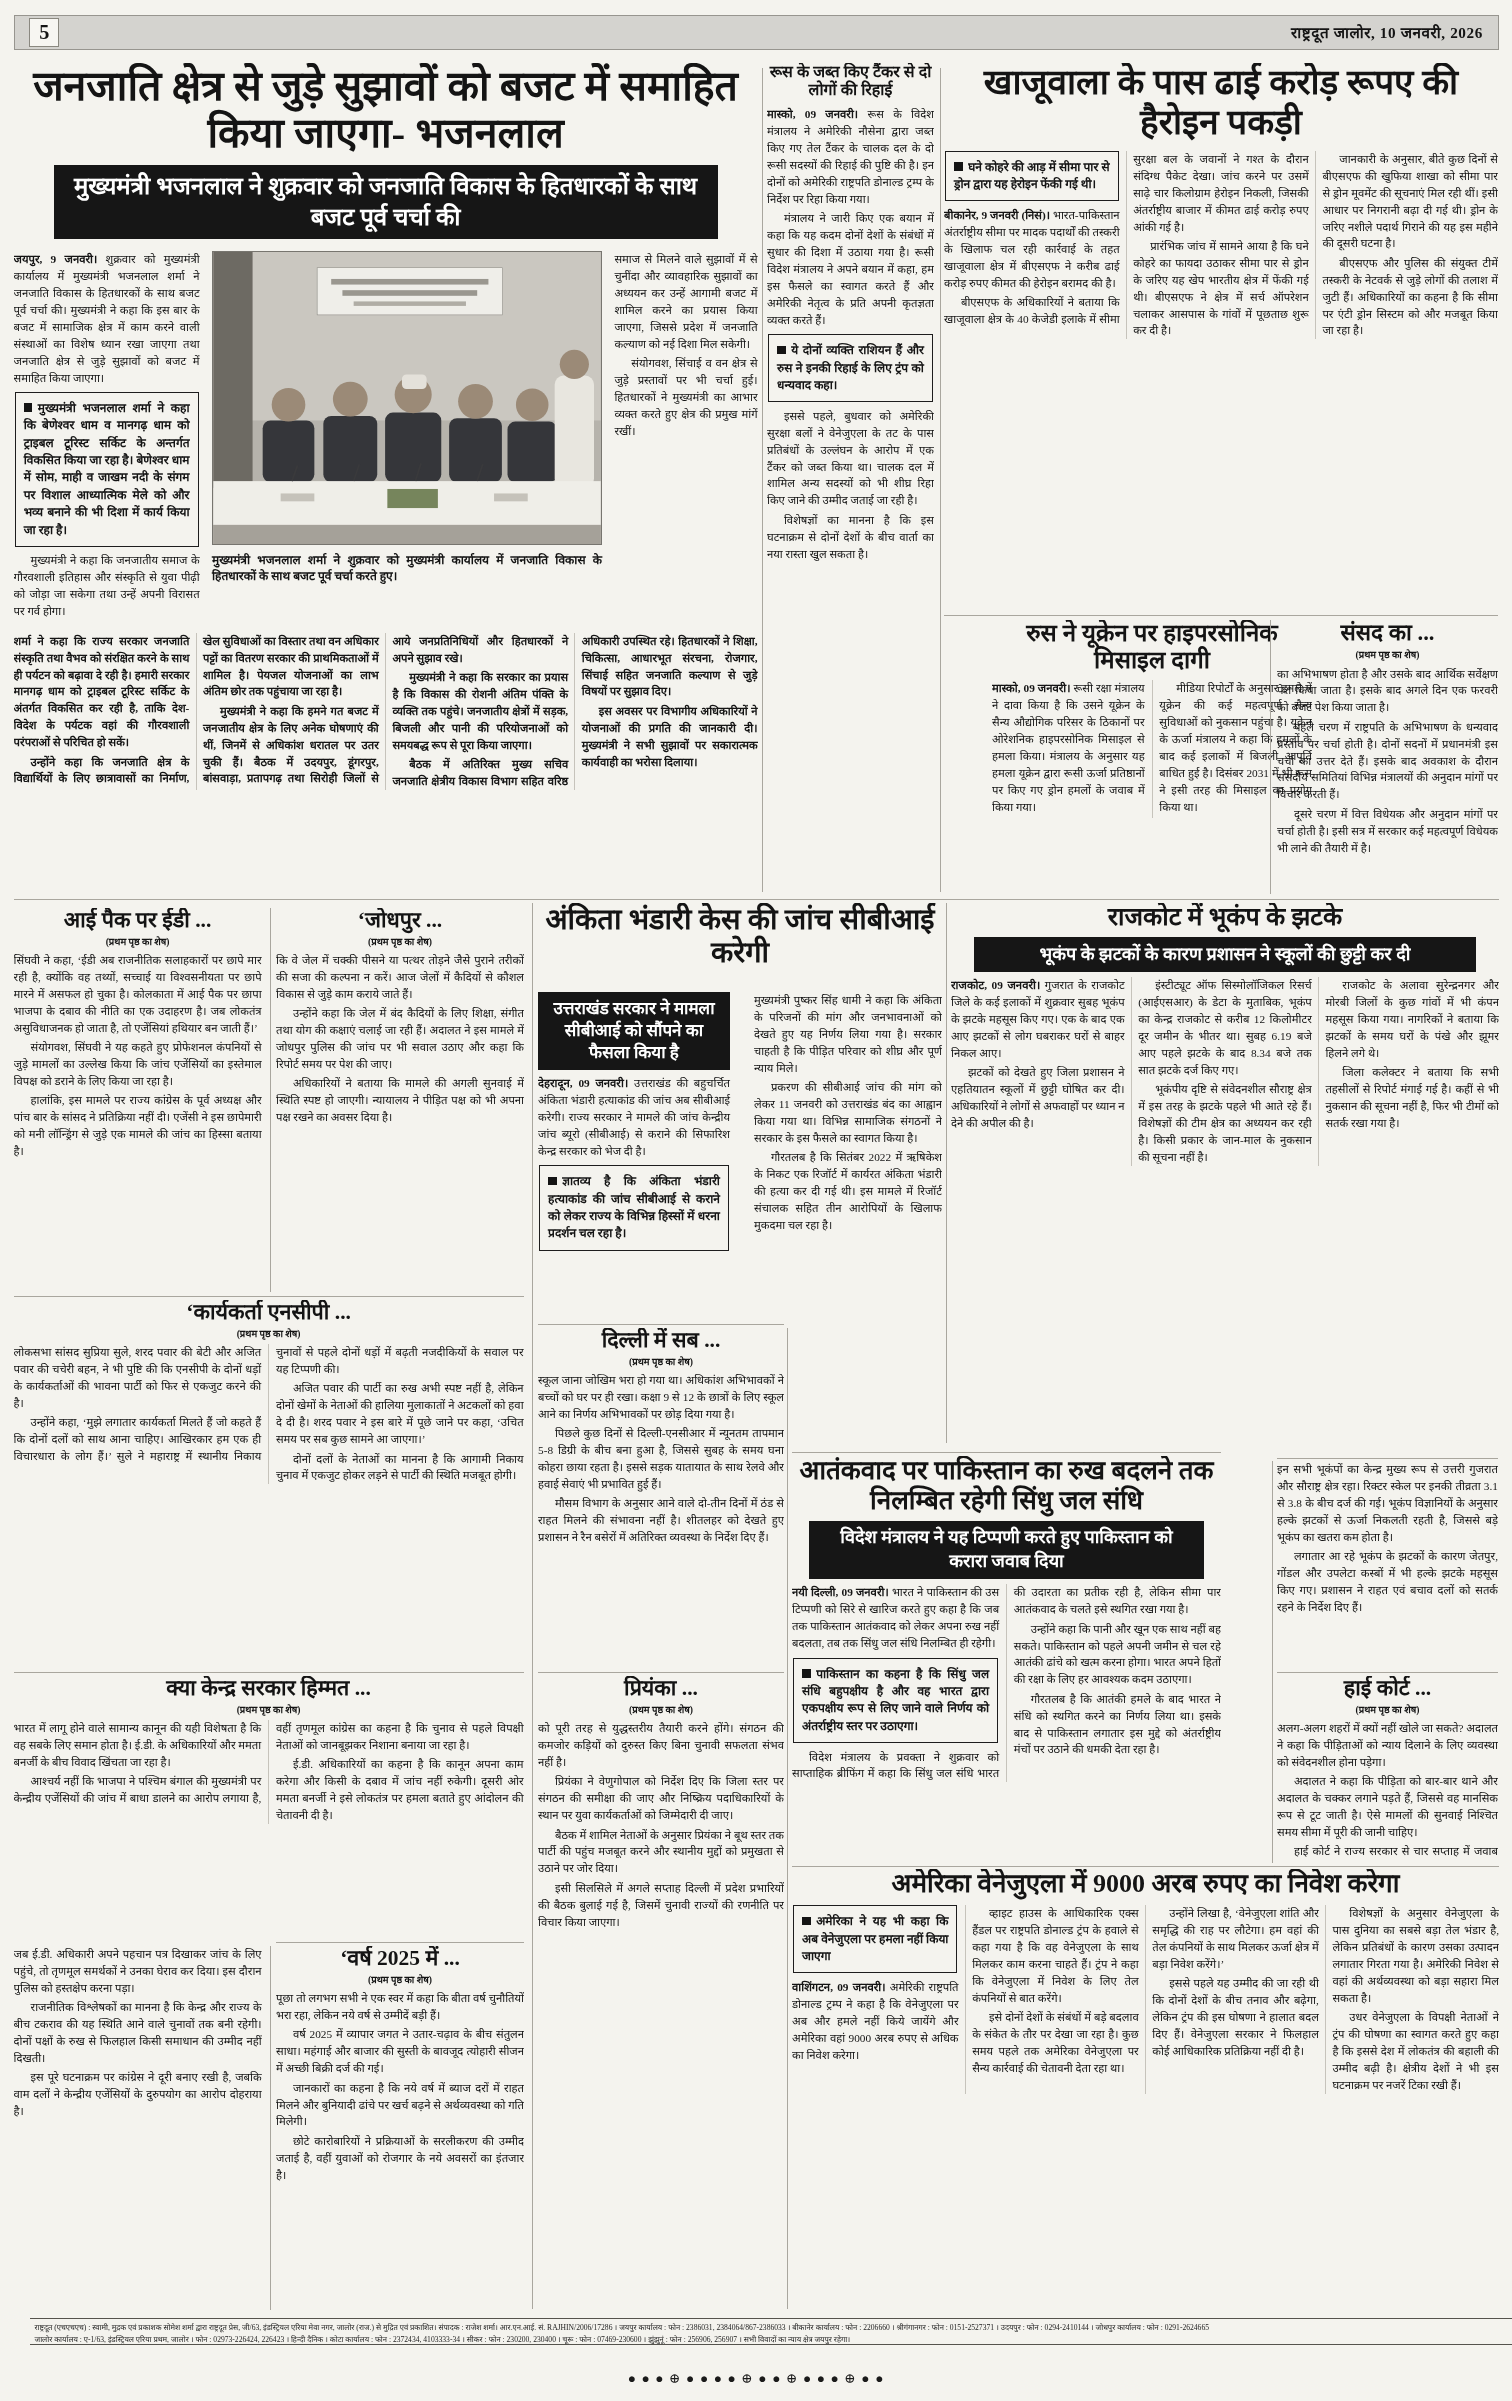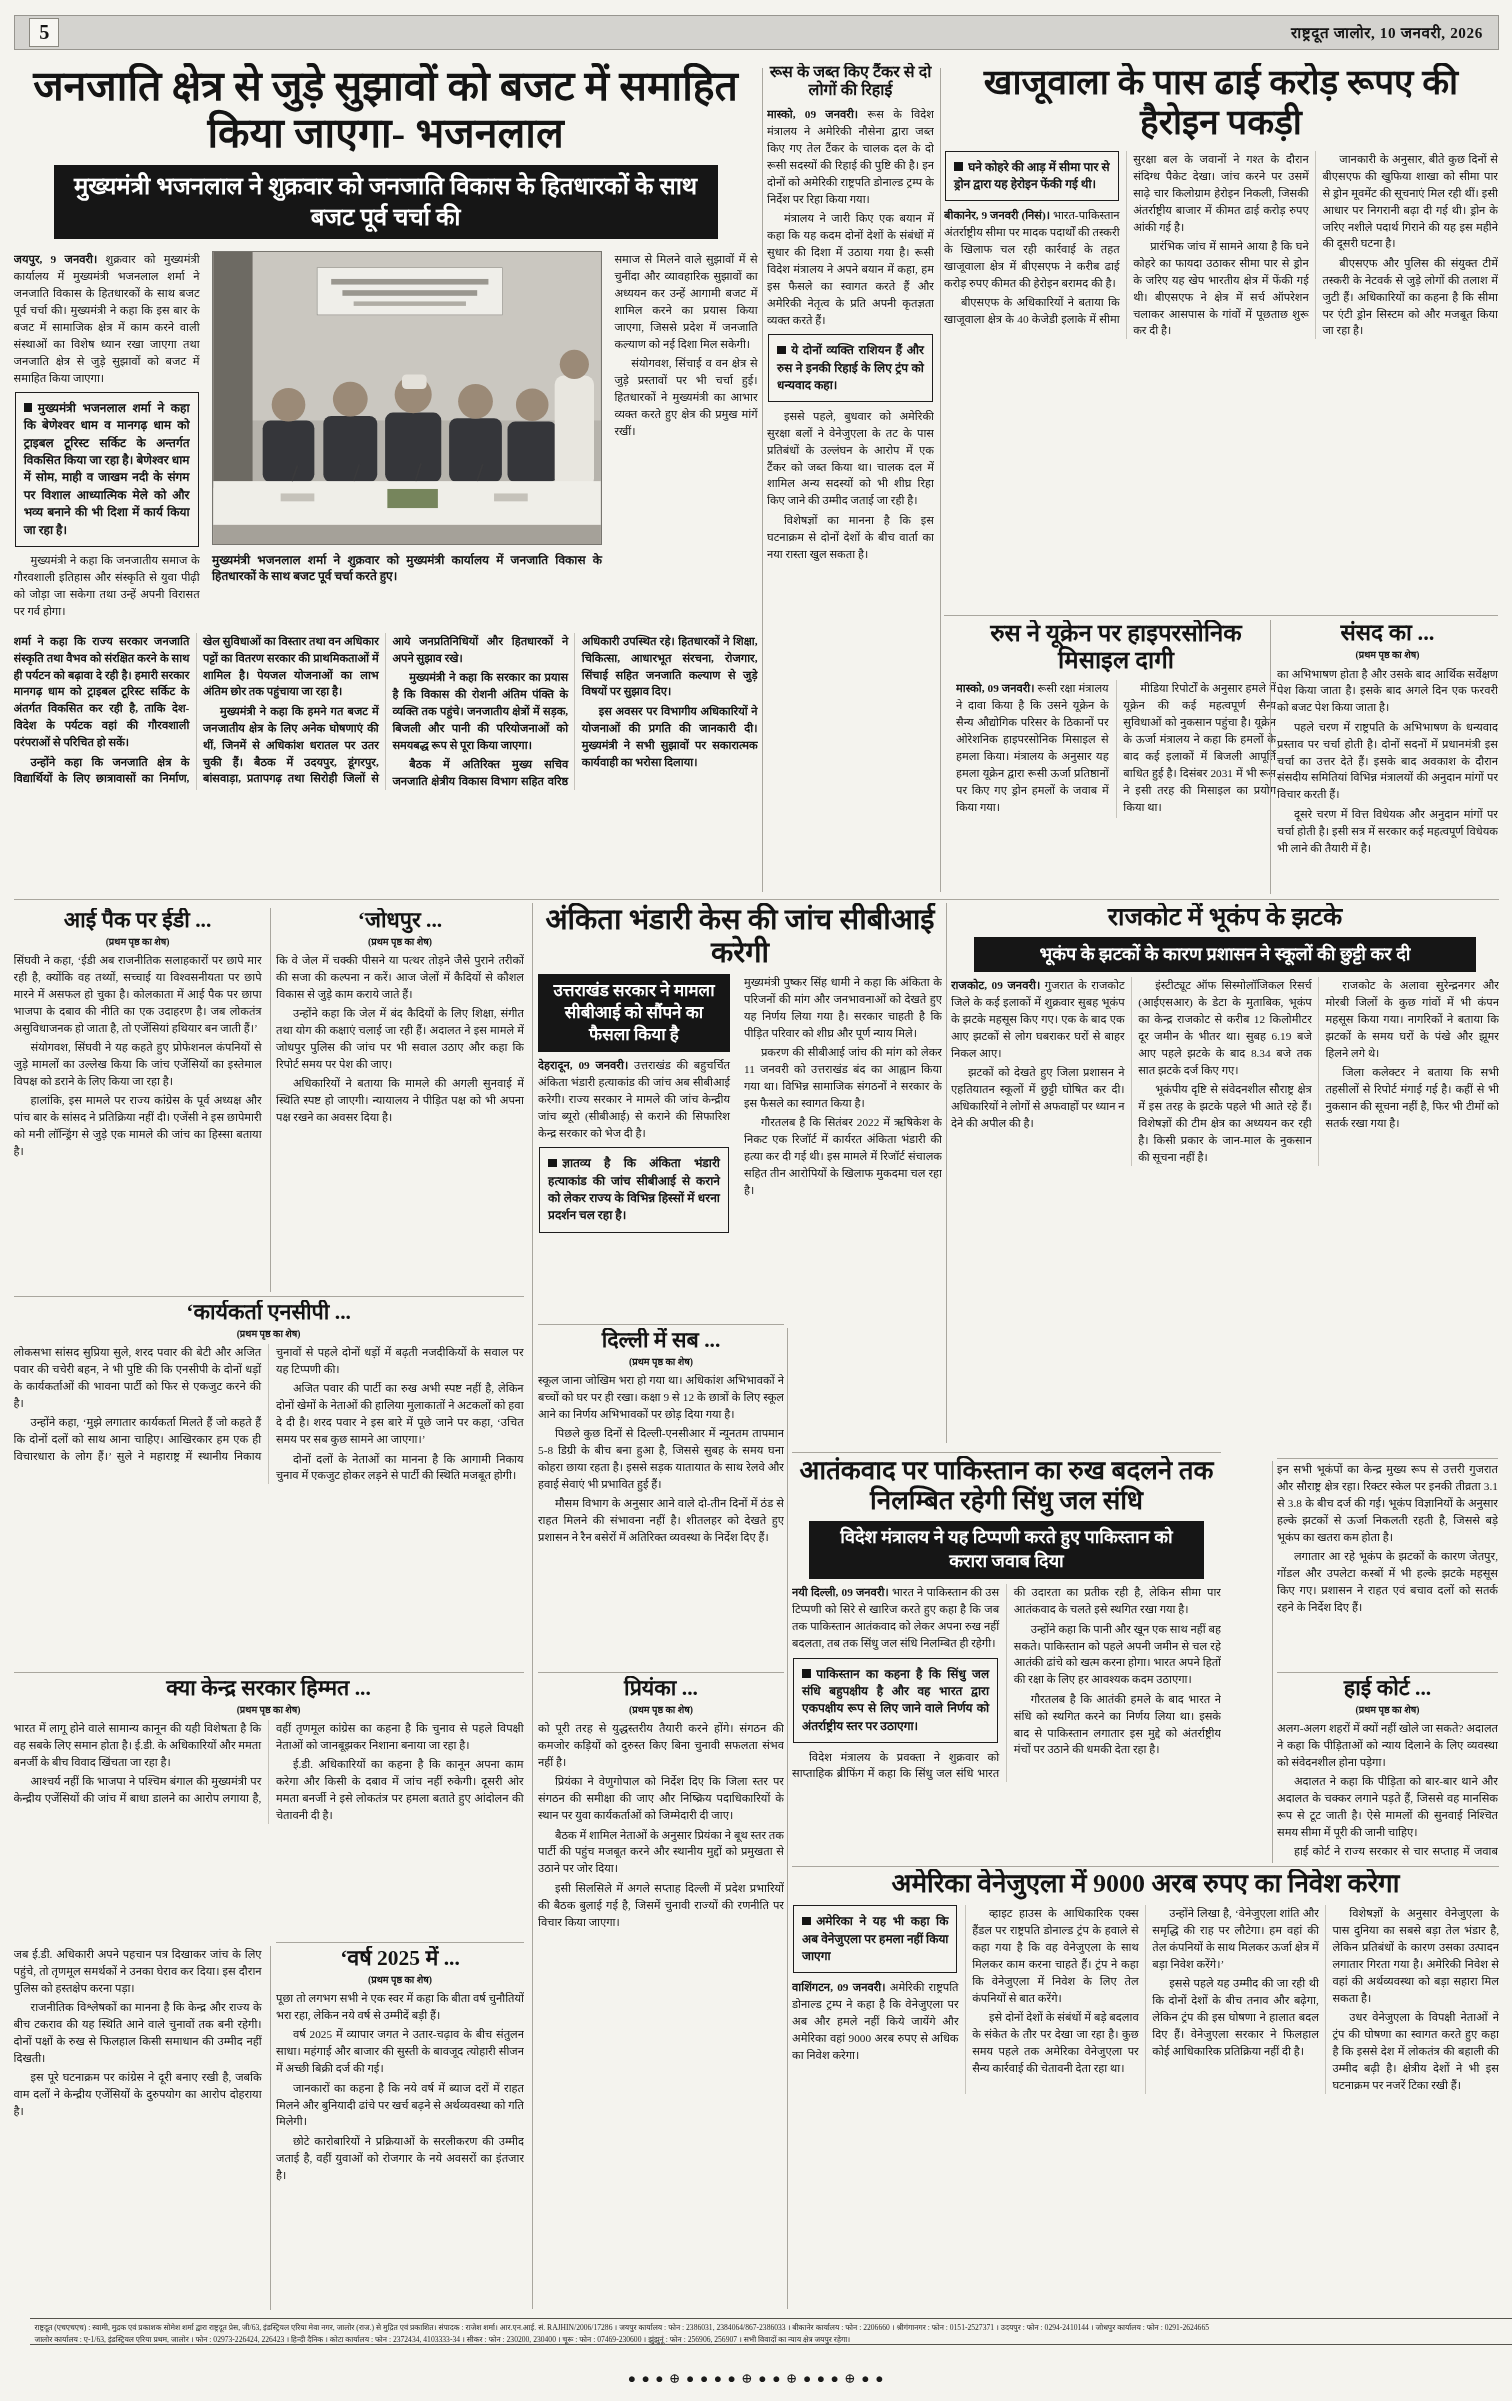--- a/index.html
+++ b/index.html
@@ -41,21 +41,21 @@
     break-inside:avoid;
   }
   .sq { display:inline-block; width:8.5px; height:8.5px; background:#141414; margin-right:5.6px; }
   .statbox { text-align:left; }
   .cols2 { columns:2; column-gap:14.7px; column-rule:0.6px solid #c6c3bb; }
   .cols3 { columns:3; column-gap:13.6px; column-rule:0.6px solid #c6c3bb; }
   .cols4 { columns:4; column-gap:13.6px; column-rule:0.6px solid #c6c3bb; }
   .caption { font-weight:bold; font-size:12px; line-height:1.35; margin-top:4.5px; text-align:justify; }
 
   .mainrow { display:flex; gap:12.4px; margin-top:9px; }
-  .ankrow  { display:flex; gap:14px; margin-top:5px; }
+  .ankrow  { display:flex; gap:24px; margin-top:23px; }
 
   .photo-frame { border:0.6px solid #77756f; background:#b9b6b0; }
 
   .imprint {
     border-top:0.6px solid #55534d; border-bottom:0.6px solid #55534d;
     font-size:7.6px; line-height:1.55; text-align:justify; padding:3.4px 4.5px;
     color:#222;
   }
   .marks { text-align:center; font-size:13.6px; color:#1a1a1a; letter-spacing:1.1px; }
 </style>
@@ -147,21 +147,21 @@
     <div class="cols3">
       <div class="qbox" style="margin-top:0;"><span class="sq"></span><span>घने कोहरे की आड़ में सीमा पार से ड्रोन द्वारा यह हेरोइन फेंकी गई थी।</span></div>
       <p class="body noind"><span class="dateline">बीकानेर, 9 जनवरी (निसं)।</span> <span>भारत-पाकिस्तान अंतर्राष्ट्रीय सीमा पर मादक पदार्थों की तस्करी के खिलाफ चल रही कार्रवाई के तहत खाजूवाला क्षेत्र में बीएसएफ ने करीब ढाई करोड़ रुपए कीमत की हेरोइन बरामद की है।</span></p>
       <p class="body">बीएसएफ के अधिकारियों ने बताया कि खाजूवाला क्षेत्र के 40 केजेडी इलाके में सीमा सुरक्षा बल के जवानों ने गश्त के दौरान संदिग्ध पैकेट देखा। जांच करने पर उसमें साढ़े चार किलोग्राम हेरोइन निकली, जिसकी अंतर्राष्ट्रीय बाजार में कीमत ढाई करोड़ रुपए आंकी गई है।</p>
       <p class="body">प्रारंभिक जांच में सामने आया है कि घने कोहरे का फायदा उठाकर सीमा पार से ड्रोन के जरिए यह खेप भारतीय क्षेत्र में फेंकी गई थी। बीएसएफ ने क्षेत्र में सर्च ऑपरेशन चलाकर आसपास के गांवों में पूछताछ शुरू कर दी है।</p>
       <p class="body">जानकारी के अनुसार, बीते कुछ दिनों से बीएसएफ की खुफिया शाखा को सीमा पार से ड्रोन मूवमेंट की सूचनाएं मिल रही थीं। इसी आधार पर निगरानी बढ़ा दी गई थी। ड्रोन के जरिए नशीले पदार्थ गिराने की यह इस महीने की दूसरी घटना है।</p>
       <p class="body">बीएसएफ और पुलिस की संयुक्त टीमें तस्करी के नेटवर्क से जुड़े लोगों की तलाश में जुटी हैं। अधिकारियों का कहना है कि सीमा पर एंटी ड्रोन सिस्टम को और मजबूत किया जा रहा है।</p>
     </div>
   </div>
 
-  <div class="block" style="left:956px; top:620px; width:320px; height:272px;">
+  <div class="block" style="left:992px; top:620px; width:320px; height:272px;">
     <div class="hl" style="font-size:24px; margin-bottom:5.6px;">रुस ने यूक्रेन पर हाइपरसोनिक मिसाइल दागी</div>
     <div class="cols2">
       <p class="body noind"><span class="dateline">मास्को, 09 जनवरी।</span> <span>रूसी रक्षा मंत्रालय ने दावा किया है कि उसने यूक्रेन के सैन्य औद्योगिक परिसर के ठिकानों पर ओरेशनिक हाइपरसोनिक मिसाइल से हमला किया। मंत्रालय के अनुसार यह हमला यूक्रेन द्वारा रूसी ऊर्जा प्रतिष्ठानों पर किए गए ड्रोन हमलों के जवाब में किया गया।</span></p>
       <p class="body">मीडिया रिपोर्टों के अनुसार हमले में यूक्रेन की कई महत्वपूर्ण सैन्य सुविधाओं को नुकसान पहुंचा है। यूक्रेन के ऊर्जा मंत्रालय ने कहा कि हमलों के बाद कई इलाकों में बिजली आपूर्ति बाधित हुई है। दिसंबर 2031 में भी रूस ने इसी तरह की मिसाइल का प्रयोग किया था।</p>
     </div>
   </div>
 
   <div class="block" style="left:1277px; top:620px; width:221px; height:272px;">
     <div class="hl" style="font-size:22.6px;">संसद का ...</div>
     <div class="contlabel">(प्रथम पृष्ठ का शेष)</div>

